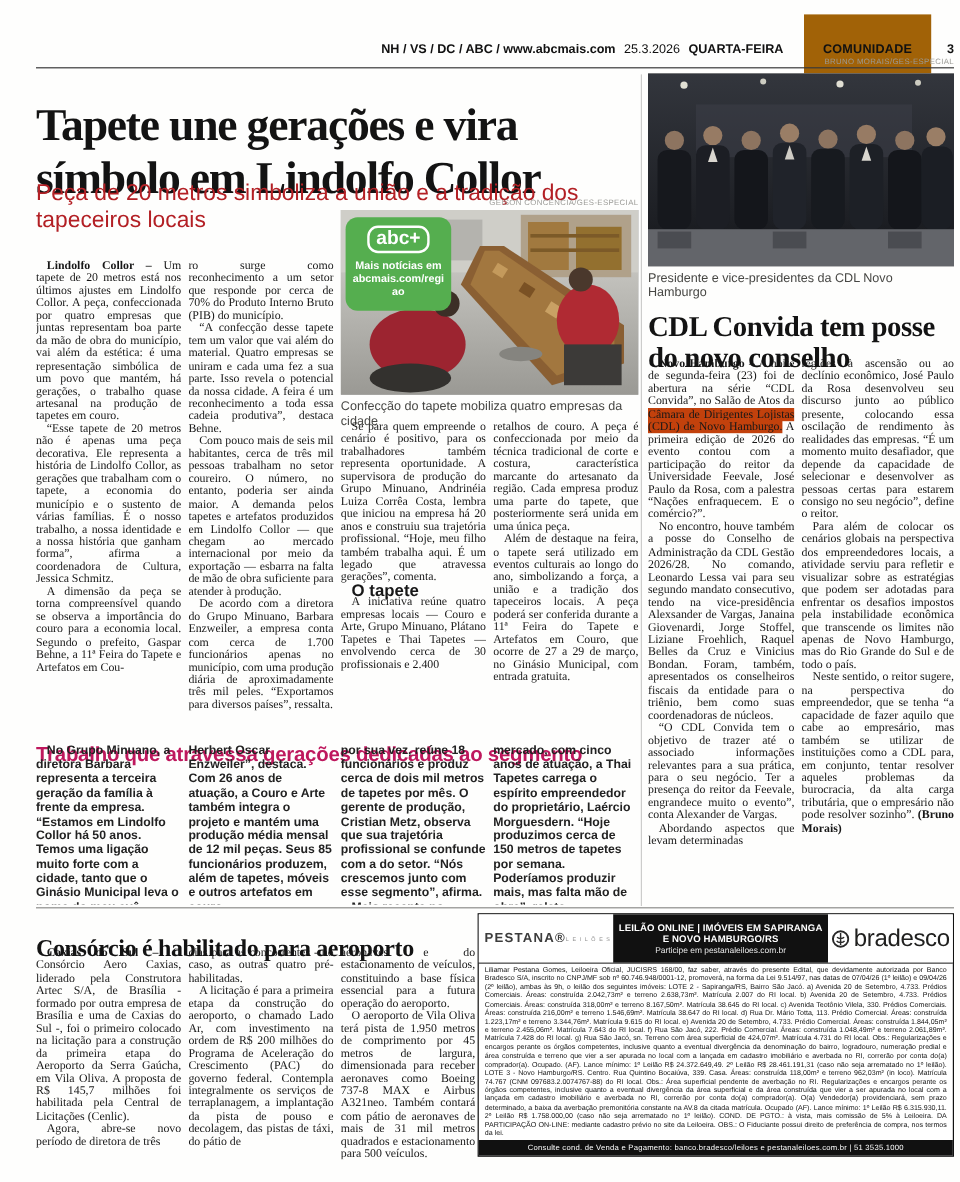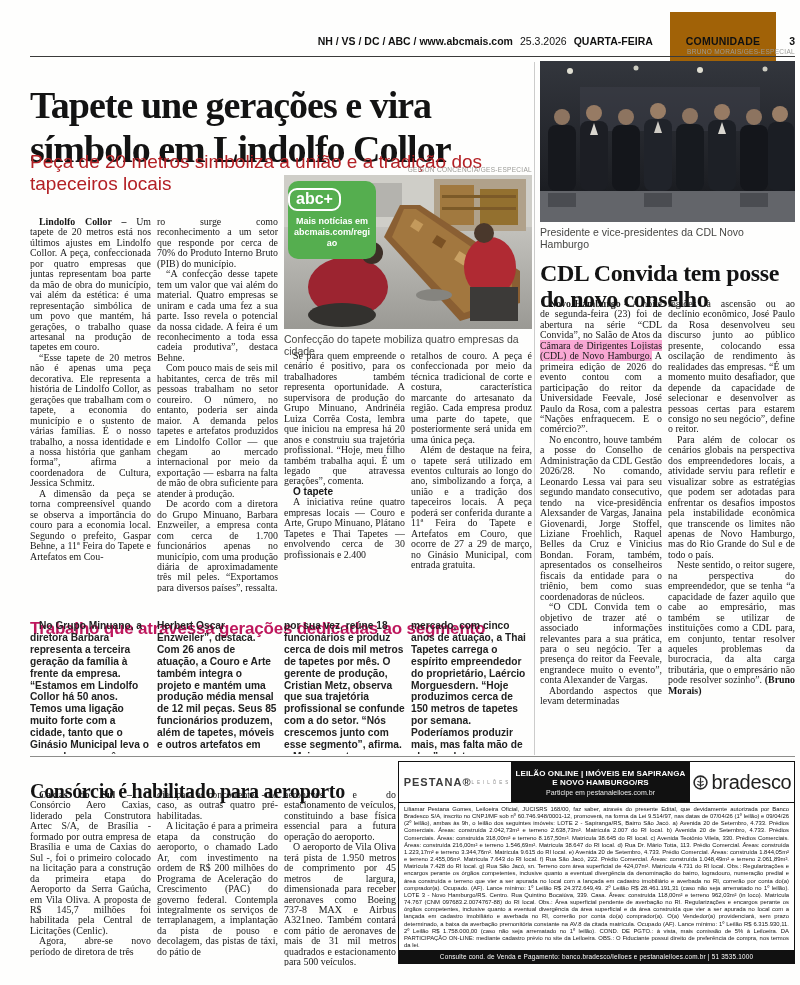--- a/index.html
+++ b/index.html
@@ -20,40 +20,40 @@
   .byline{position:absolute;top:183px;left:30px;font-family:"Liberation Sans",sans-serif;}
   .byline .name{font-weight:bold;font-size:11.5px;}
   .byline .mail{font-size:8.5px;color:#9a9a97;margin-top:2px;}
   .bodycol{position:absolute;font-size:9.9px;line-height:10.45px;text-align:justify;overflow:hidden;color:#171717;}
   .bodycol p{margin:0;text-indent:9px;}
   .cont [data-bind-list] > p:first-child, .cont > [data-bind-list]:first-child > p:first-child{text-indent:0;}
   .c1{left:30px;top:217px;width:121px;height:375px;}
   .c2{left:157px;top:217px;width:121px;height:375px;}
   .c3{left:284px;top:351px;width:121px;height:241px;}
   .c4{left:411px;top:351px;width:121px;height:241px;}
-  .inline-sub{font-family:"Liberation Sans",sans-serif;font-weight:bold;font-size:10px;margin:3px 0 2px;text-indent:0;}
+  .inline-sub{font-family:"Liberation Sans",sans-serif;font-weight:bold;font-size:14px;margin:3px 0 2px;text-indent:0;}
   .dateline{font-weight:bold;}
   .credit{position:absolute;font-family:"Liberation Sans",sans-serif;font-size:6.5px;color:#9b9b97;
           letter-spacing:.3px;text-align:right;}
   .caption{position:absolute;font-family:"Liberation Sans",sans-serif;font-size:10.5px;color:#474744;}
   .photo-frame{position:absolute;overflow:hidden;background:#9b9b98;}
   
   .promo{position:absolute;left:288px;top:181px;width:88px;height:78px;background:#55ae4f;border-radius:10px;
-         display:flex;flex-direction:column;align-items:flex-start;color:#fff;font-family:"Liberation Sans",sans-serif;}
+         display:flex;flex-direction:column;align-items:center;color:#fff;font-family:"Liberation Sans",sans-serif;}
   .promo .logo{margin-top:7px;font-weight:bold;font-size:16px;border:2.5px solid #fff;border-radius:9px;padding:0 6px 1px;}
   .promo .txt{font-weight:bold;font-size:9px;line-height:11px;text-align:center;margin-top:5px;padding:0 5px;overflow-wrap:anywhere;}
   
   .vrule{position:absolute;left:534px;top:62px;height:693px;border-left:1px solid #cccccb;}
   .hrule-bottom{position:absolute;top:756px;left:30px;width:765px;border-top:1px solid #8d8d8a;}
   
   .cdl-headline{position:absolute;left:540px;top:240px;width:256px;font-weight:bold;font-size:24px;line-height:26.5px;
                 letter-spacing:-.4px;color:#131313;}
   .cdl-c1{left:540px;top:299px;width:122px;height:456px;}
   .cdl-c2{left:668px;top:299px;width:127px;height:456px;}
-  .hl{background:#f9a8d4;}
+  .hl{background:#c2410c;}
   .sig{font-weight:bold;}
   
   .seg-headline{position:absolute;left:30px;top:605px;font-family:"Liberation Sans",sans-serif;font-weight:bold;
                 font-size:17px;color:#be185d;white-space:nowrap;letter-spacing:-.2px;}
   .segcol{position:absolute;top:620px;width:121px;height:134px;font-family:"Liberation Sans",sans-serif;
           font-size:10.2px;line-height:11.9px;color:#222;overflow:hidden;text-align:left;}
   .segcol p{margin:0;text-indent:9px;font-weight:bold;}
   .s1{left:30px;} .s2{left:157px;} .s3{left:284px;} .s4{left:411px;}
   
   .air-headline{position:absolute;left:30px;top:763px;font-weight:bold;font-size:20px;letter-spacing:-.3px;

